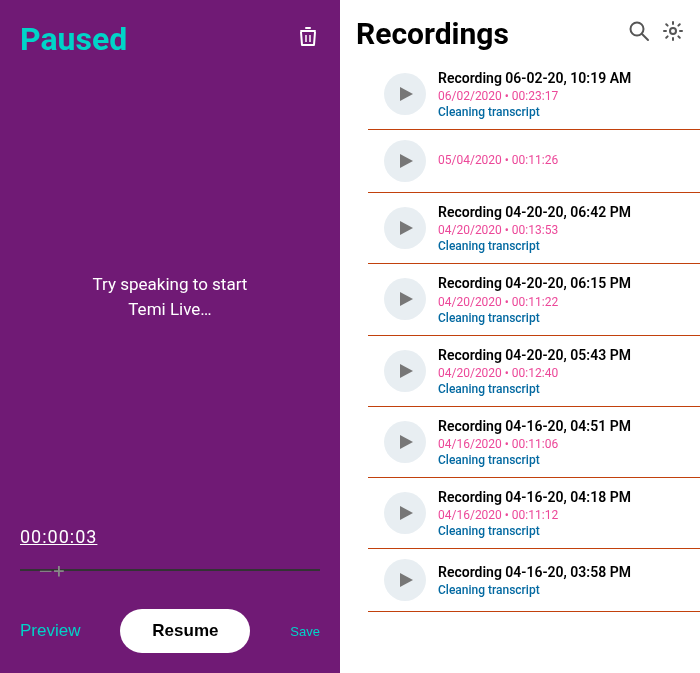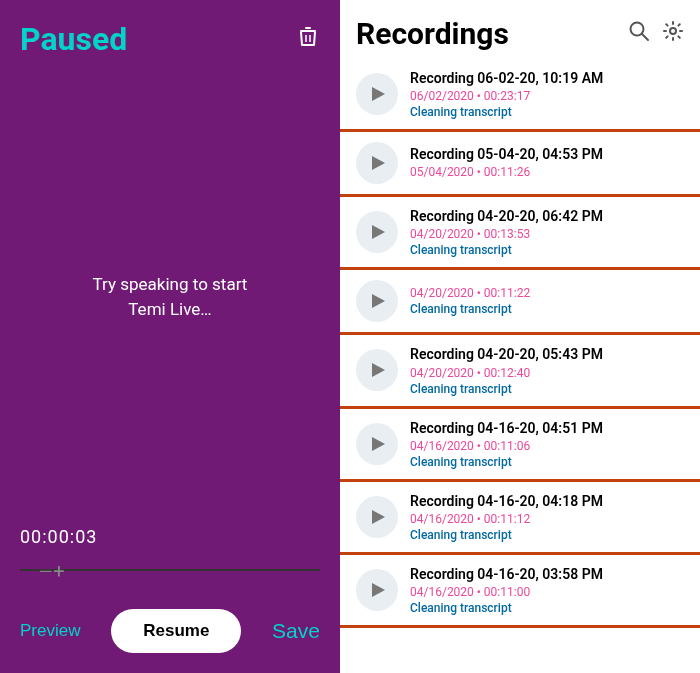--- a/index.html
+++ b/index.html
@@ -52,20 +52,21 @@
     }
     .timer-section {
       padding: 0 20px 10px 20px;
     }
     .timer-display {
       color: #fff;
       font-size: 18px;
       font-weight: 400;
       letter-spacing: 1px;
       margin-bottom: 8px;
+      text-decoration: underline;
     }
     .waveform-area {
       height: 30px;
       display: flex;
       align-items: center;
       position: relative;
     }
 
     .left-bottom-bar {
       padding: 14px 20px 20px 20px;
@@ -90,21 +91,21 @@
       font-weight: 600;
       border-radius: 30px;
       padding: 12px 32px;
       text-align: center;
     }
     .save-btn {
       background: none;
       border: none;
       cursor: pointer;
       color: #00d4c8;
-      font-size: 21px;
+      font-size: 13px;
       font-weight: 500;
       text-align: center;
     }
 
     
     .right-panel {
       width: 360px;
       height: 673px;
       background: #fff;
       display: flex;
@@ -136,21 +137,22 @@
 
     .recordings-list {
       flex: 1;
       overflow-y: auto;
       padding: 0 0 80px 0;
     }
     .recording-item {
       display: flex;
       align-items: center;
       padding: 10px 16px;
-      border-bottom: 3px solid #c2410c;
+      border-bottom: 1px solid #c2410c;
+      margin-left: 28px;
     }
     .play-btn {
       width: 42px;
       height: 42px;
       border-radius: 50%;
       background: #e8eef2;
       border: none;
       cursor: pointer;
       display: flex;
       align-items: center;
@@ -266,40 +268,40 @@
         <div class="recording-name">Recording 06-02-20, 10:19 AM</div>
         <div class="recording-date">06/02/2020 • 00:23:17</div>
         <div class="cleaning-label">Cleaning transcript</div>
       </div>
     </div>
       <div class="recording-item">
       <button class="play-btn">
         <div class="play-icon"></div>
       </button>
       <div class="recording-info">
-        <div class="recording-name">Recording 05-04-20, 04:53 PM</div>
         <div class="recording-date">05/04/2020 • 00:11:26</div>
 
       </div>
     </div>
       <div class="recording-item">
       <button class="play-btn">
         <div class="play-icon"></div>
       </button>
       <div class="recording-info">
         <div class="recording-name">Recording 04-20-20, 06:42 PM</div>
         <div class="recording-date">04/20/2020 • 00:13:53</div>
         <div class="cleaning-label">Cleaning transcript</div>
       </div>
     </div>
       <div class="recording-item">
       <button class="play-btn">
         <div class="play-icon"></div>
       </button>
       <div class="recording-info">
+        <div class="recording-name">Recording 04-20-20, 06:15 PM</div>
         <div class="recording-date">04/20/2020 • 00:11:22</div>
         <div class="cleaning-label">Cleaning transcript</div>
       </div>
     </div>
       <div class="recording-item">
       <button class="play-btn">
         <div class="play-icon"></div>
       </button>
       <div class="recording-info">
         <div class="recording-name">Recording 04-20-20, 05:43 PM</div>
@@ -326,21 +328,20 @@
         <div class="recording-date">04/16/2020 • 00:11:12</div>
         <div class="cleaning-label">Cleaning transcript</div>
       </div>
     </div>
       <div class="recording-item">
       <button class="play-btn">
         <div class="play-icon"></div>
       </button>
       <div class="recording-info">
         <div class="recording-name">Recording 04-16-20, 03:58 PM</div>
-        <div class="recording-date">04/16/2020 • 00:11:00</div>
         <div class="cleaning-label">Cleaning transcript</div>
       </div>
     </div>
     </div>
 
   <div class="record-button-container">
     
   </div>
 </div>
 

